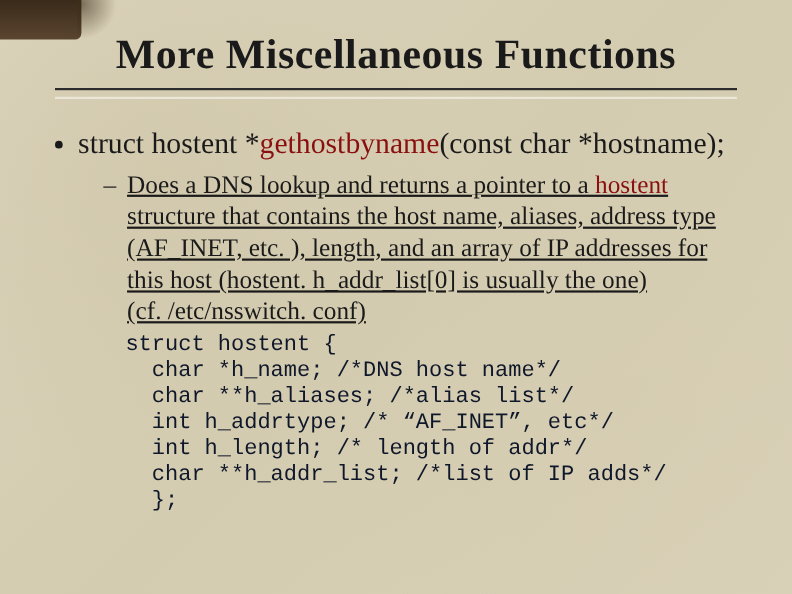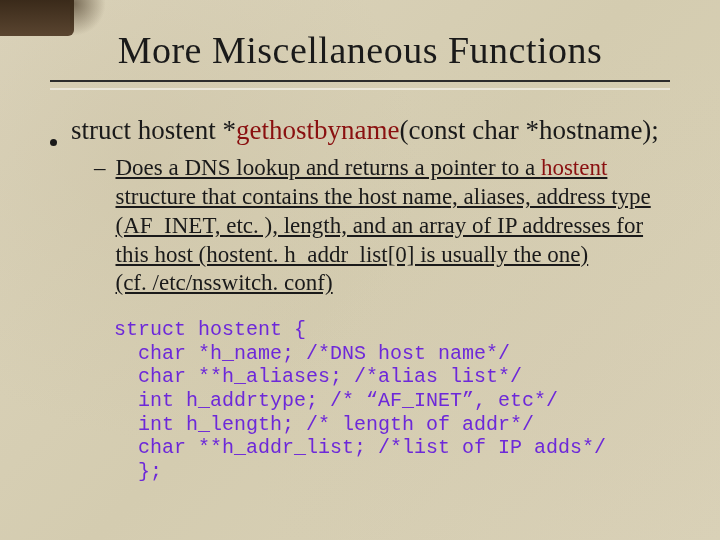--- a/index.html
+++ b/index.html
@@ -30,36 +30,36 @@
     position: absolute;
     right: -32px; top: 0;
     width: 36px; height: 36px;
     background: radial-gradient(circle at 10% 10%, rgba(60,45,25,0.6), transparent 70%);
   }
   .title {
     font-size: 38px;
     text-align: center;
     color: #1a1a1a;
     margin-bottom: 8px;
-    font-weight: normal;
+    font-weight: bold;
     letter-spacing: 0.5px;
   }
   .rule {
     height: 2px;
     background: #2c2c2c;
     margin: 6px 0 2px 0;
   }
   .rule.shadow {
     height: 2px;
     background: rgba(255,255,255,0.5);
     margin-bottom: 24px;
   }
   .bullet-row {
     display: flex;
-    align-items: flex-end;
+    align-items: flex-start;
     margin-bottom: 6px;
   }
   .bullet-dot {
     width: 7px; height: 7px;
     background: #1a1a1a;
     border-radius: 50%;
     margin-top: 14px;
     margin-right: 14px;
     flex-shrink: 0;
   }
@@ -82,25 +82,25 @@
   }
   .sub-text {
     font-size: 23px;
     line-height: 1.25;
     color: #1a1a1a;
     text-decoration: underline;
   }
   .red { color: #8a1010; }
   .code-block {
     margin-left: 64px;
-    margin-top: 20px;
+    margin-top: 4px;
     font-family: "Courier New", Courier, monospace;
     font-size: 20px;
     line-height: 1.18;
-    color: #6d28d9;
+    color: #0f172a;
     white-space: pre;
   }
 </style>
 </head>
 <body>
 
 <div class="decor-top"></div>
 
 <div class="slide">
 

